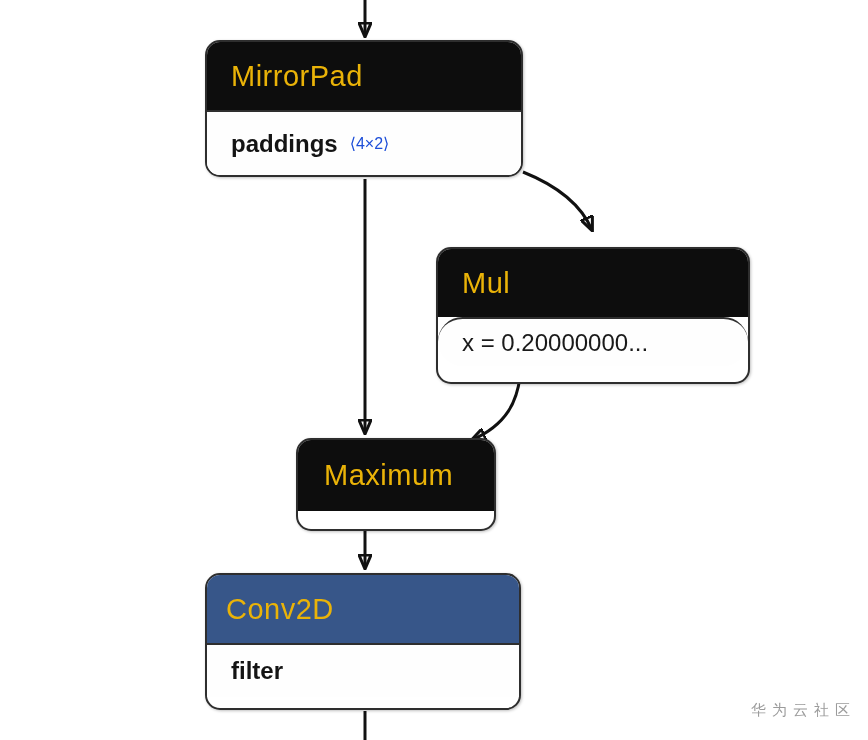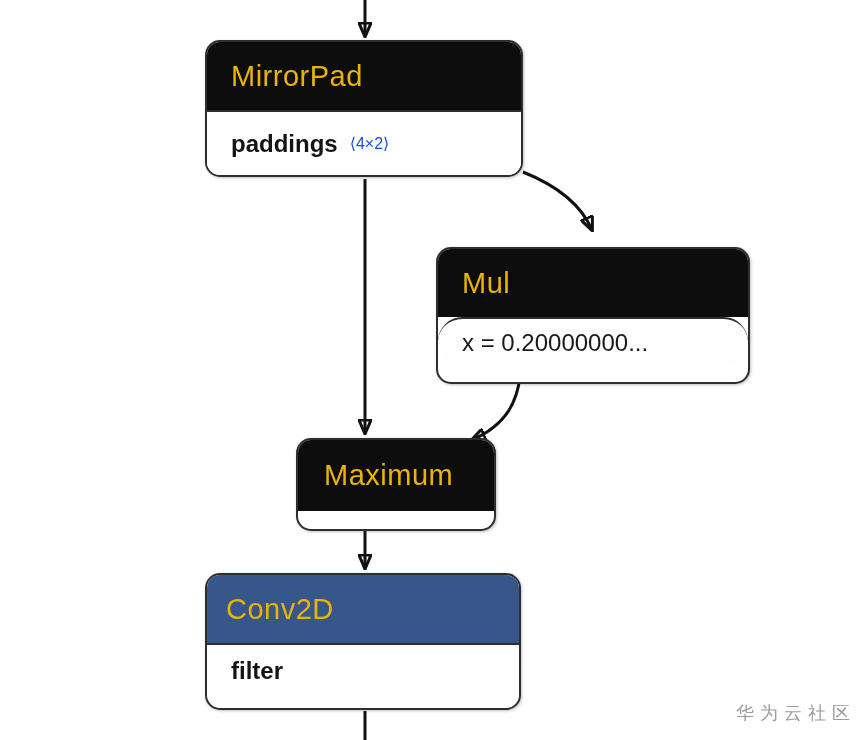--- a/index.html
+++ b/index.html
@@ -79,21 +79,21 @@
     font-weight: 400;
     font-size: 24px;
     color: #1a1a1a;
     white-space: nowrap;
   }
   .watermark {
     position: absolute;
     right: 12px;
     top: 701px;
     z-index: 3;
-    font-size: 18px;
+    font-size: 15px;
     color: #9b9b9b;
     letter-spacing: 6px;
     white-space: nowrap;
   }
 </style>
 </head>
 <body>
 
 <div class="canvas">
 

